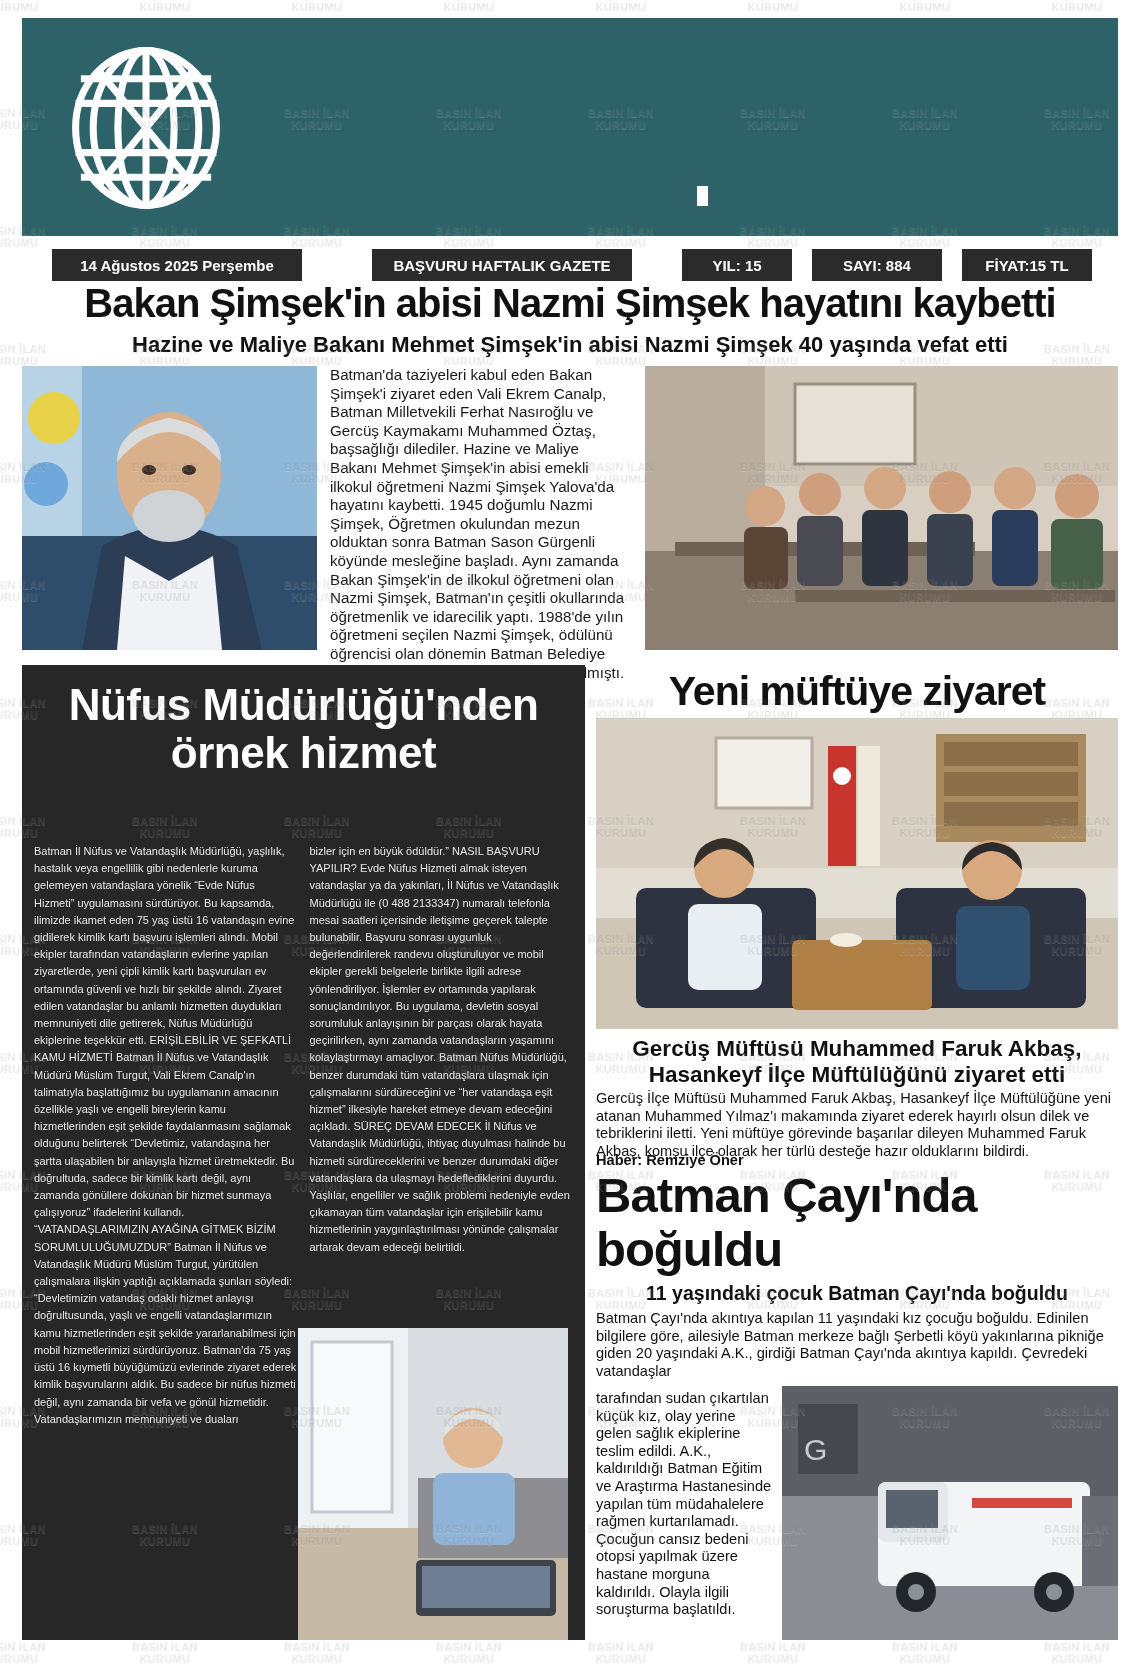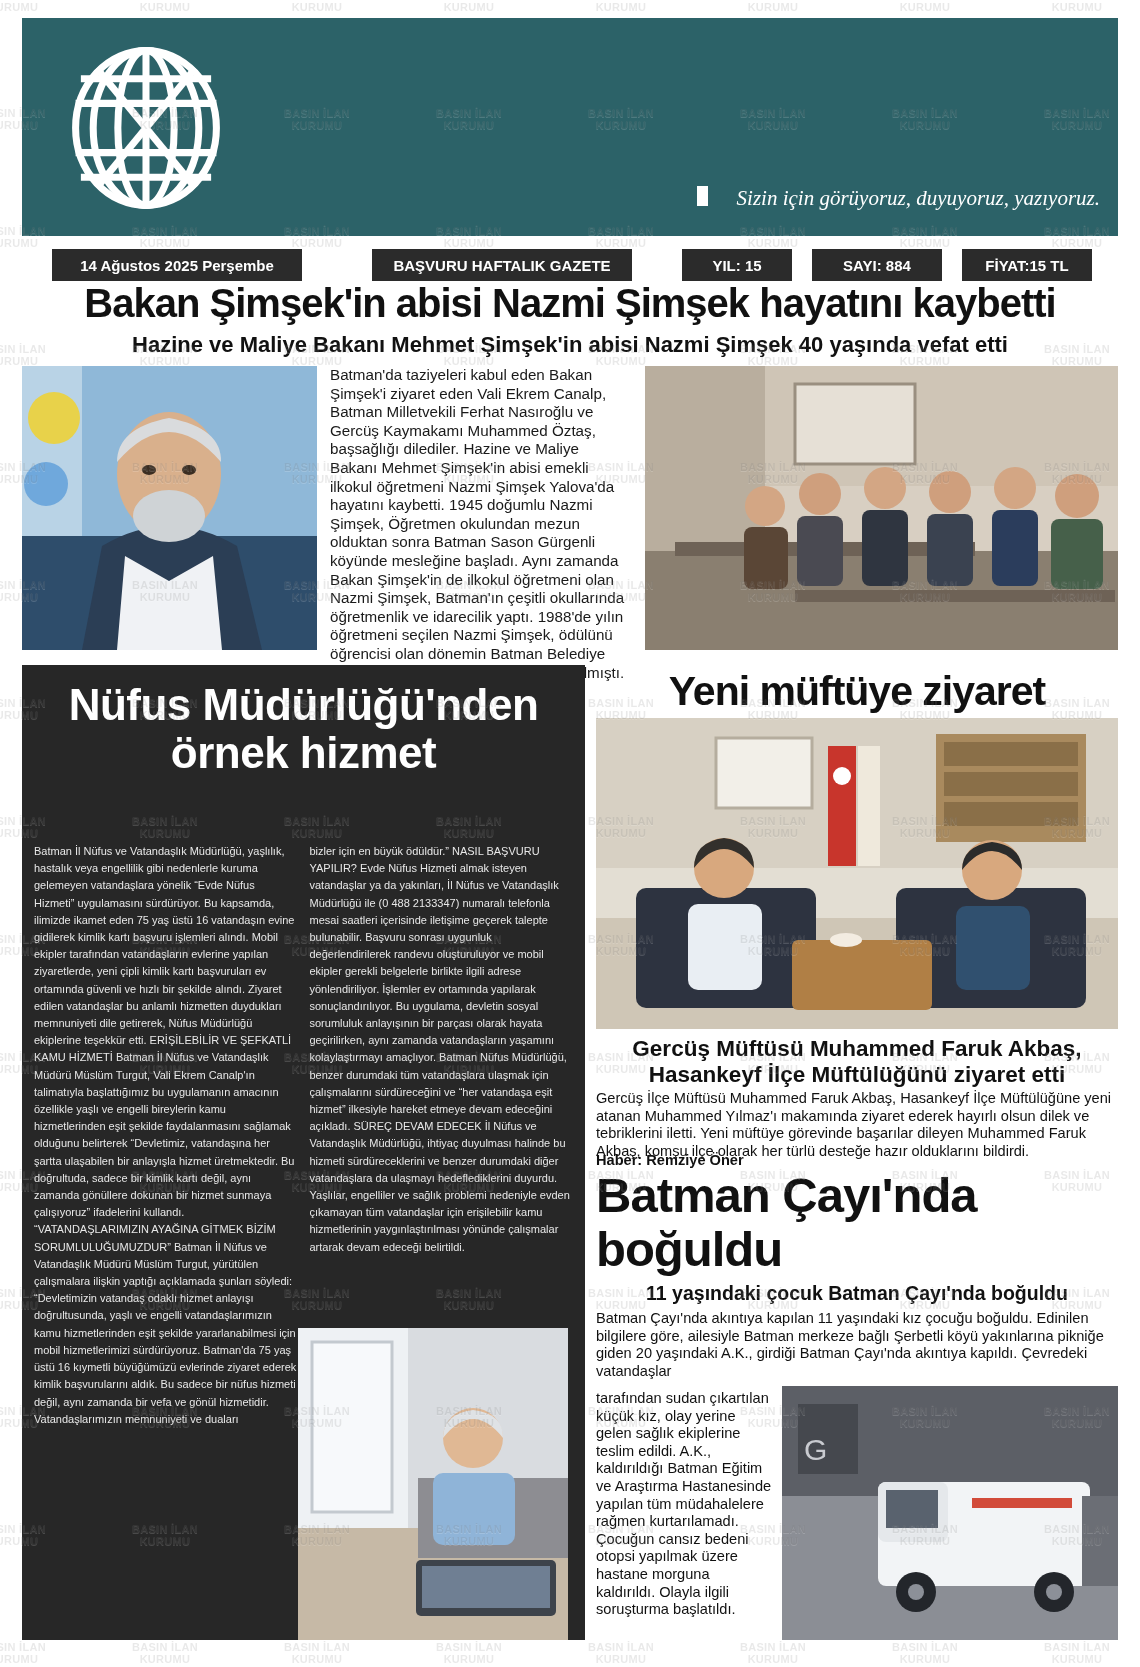--- a/index.html
+++ b/index.html
@@ -177,21 +177,20 @@
       <path d="M10 36 H90"></path>
       <path d="M10 64 H90"></path>
       <path d="M13 22 H87"></path>
       <path d="M13 78 H87"></path>
       <path d="M50 6 V94"></path>
       <path d="M22 16 L78 84"></path>
       <path d="M78 16 L22 84"></path>
     </g>
   </svg>
   <div class="mast-dot"></div>
-  <div class="mast-slogan">Sizin için görüyoruz, duyuyoruz, yazıyoruz.</div>
 </div>
 
 <div class="infobar">
   <div class="chip" style="left:30px;width:250px;">14 Ağustos 2025 Perşembe</div>
   <div class="chip" style="left:350px;width:260px;">BAŞVURU HAFTALIK GAZETE</div>
   <div class="chip" style="left:660px;width:110px;">YIL: 15</div>
   <div class="chip" style="left:790px;width:130px;">SAYI: 884</div>
   <div class="chip" style="left:940px;width:130px;">FİYAT:15 TL</div>
 </div>
 

